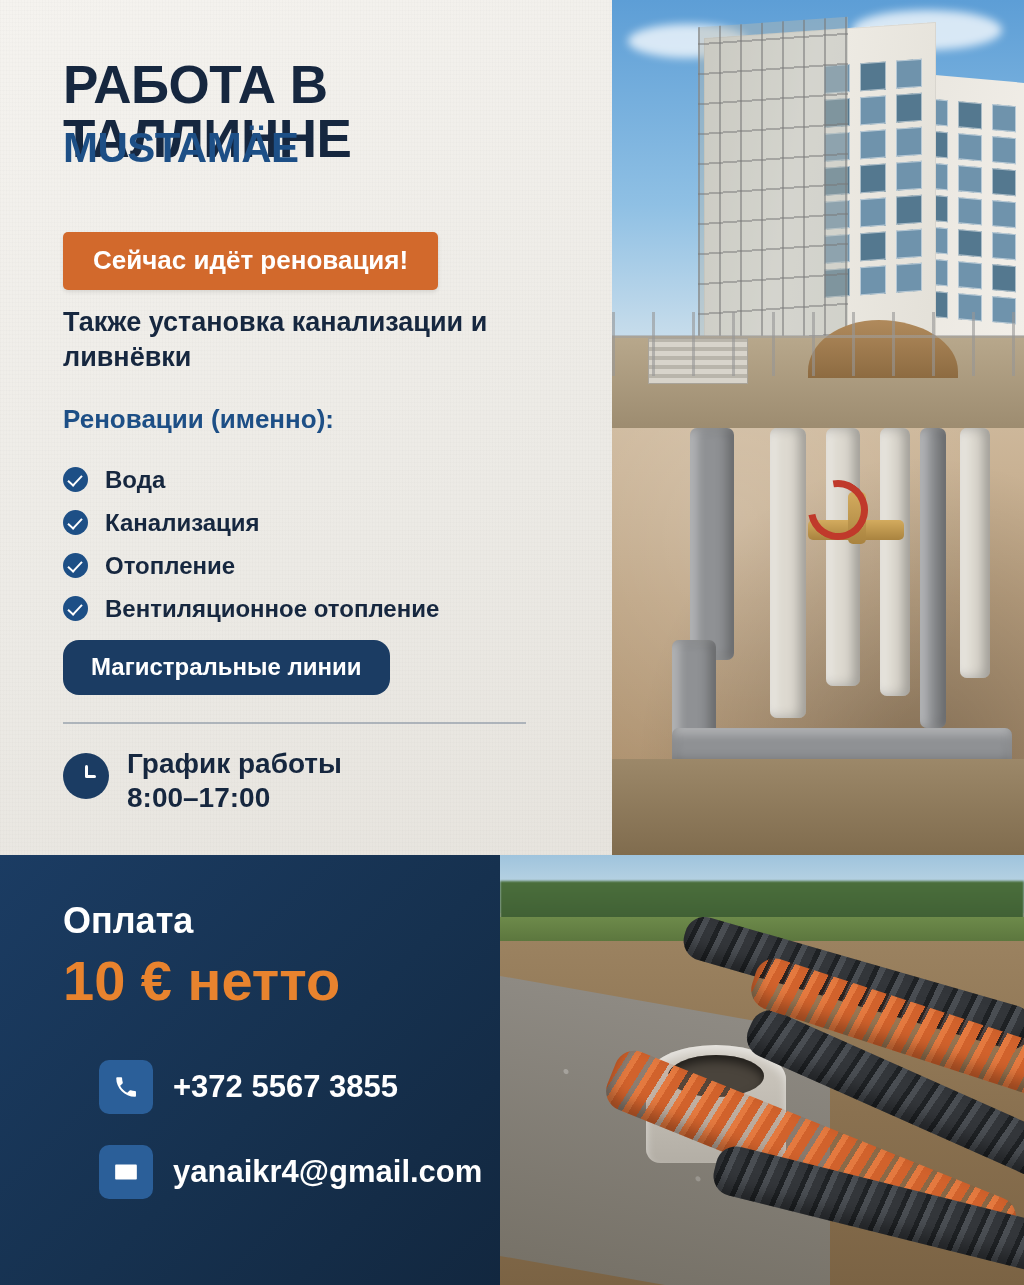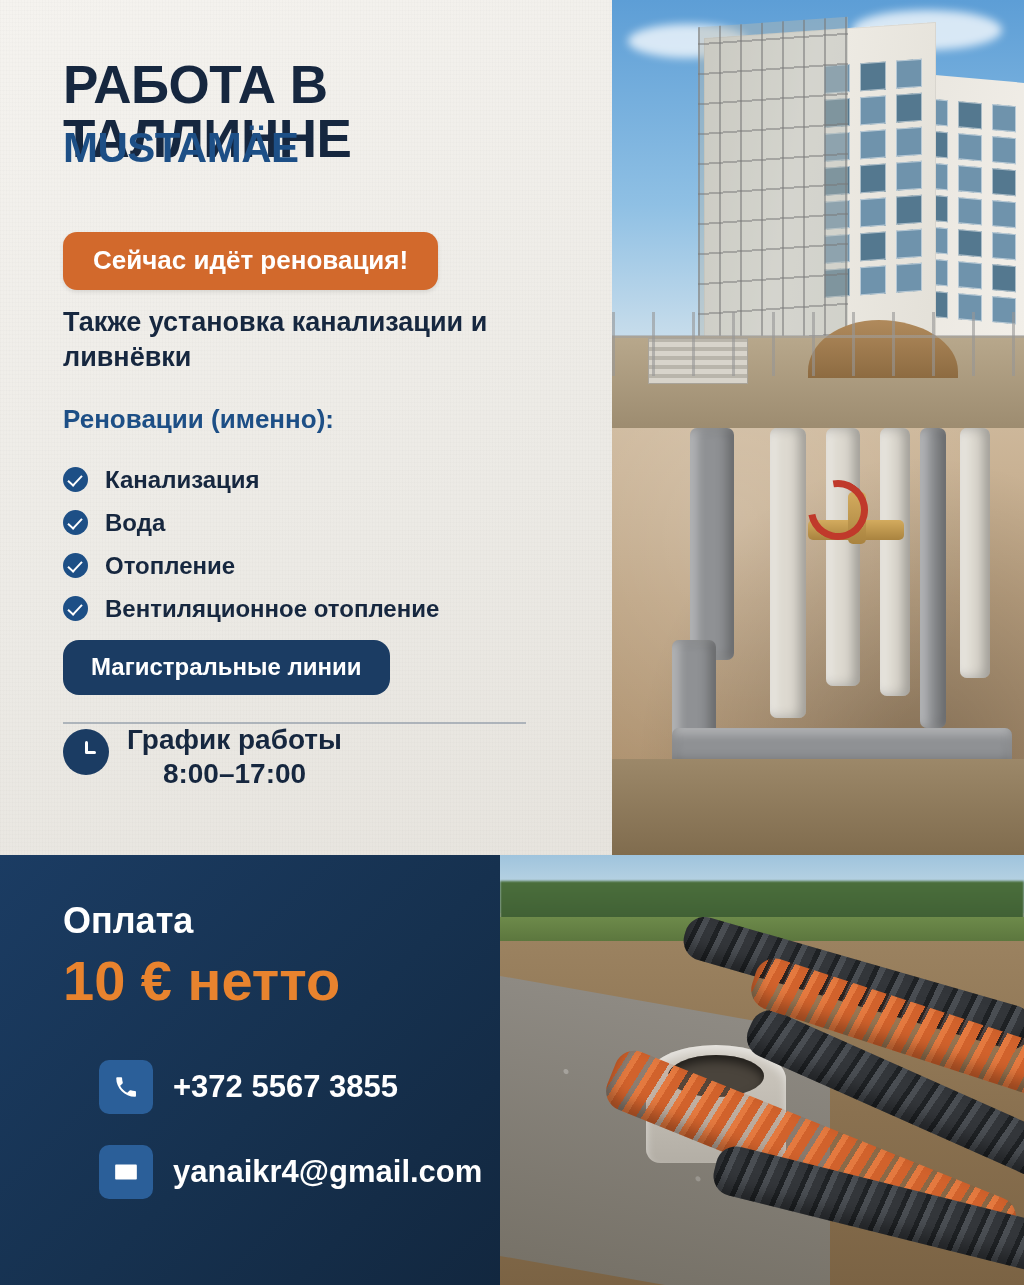--- a/index.html
+++ b/index.html
@@ -66,21 +66,21 @@
 
   .ribbon {
     position: absolute;
     left: 63px;
     top: 232px;
     background: #d2692c;
     color: #ffffff;
     font-size: 26px;
     font-weight: bold;
     padding: 13px 30px 14px 30px;
-    border-radius: 14px;
+    border-radius: 5px;
     white-space: nowrap;
     box-shadow: 0 2px 4px rgba(0,0,0,0.10);
   }
 
   .subline {
     position: absolute;
     left: 63px;
     top: 305px;
     width: 520px;
     font-size: 27px;
@@ -155,24 +155,23 @@
     top: 722px;
     width: 463px;
     height: 2px;
     background: #9aa3ad;
     opacity: .75;
   }
 
   .hours-wrap {
     position: absolute;
     left: 63px;
-    top: 724px;
+    top: 748px;
     display: flex;
     align-items: flex-start;
-    text-align: center;
   }
   .clock-icon {
     width: 46px;
     height: 46px;
     border-radius: 50%;
     background: #1b3c63;
     position: relative;
     margin-right: 18px;
     margin-top: 5px;
     flex: 0 0 auto;
@@ -461,25 +460,25 @@
 
       <div class="ribbon">Сейчас идёт реновация!</div>
 
       <div class="subline">Также установка канализации и ливнёвки</div>
 
       <div class="list-title">Реновации (именно):</div>
 
       <ul class="check-list">
         <li class="check-item">
           <span class="check-icon"></span>
-          <span>Канализация</span>
+          <span>Вода</span>
         </li>
         <li class="check-item">
           <span class="check-icon"></span>
-          <span>Вода</span>
+          <span>Канализация</span>
         </li>
         <li class="check-item">
           <span class="check-icon"></span>
           <span>Отопление</span>
         </li>
         <li class="check-item">
           <span class="check-icon"></span>
           <span>Вентиляционное отопление</span>
         </li>
       </ul>

